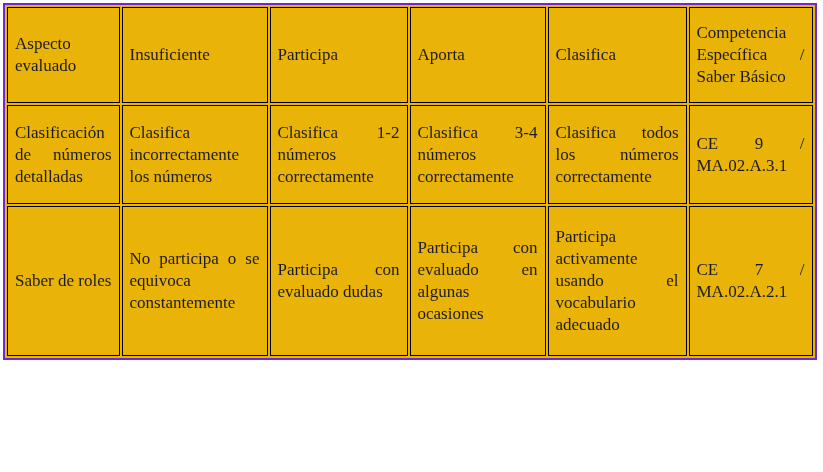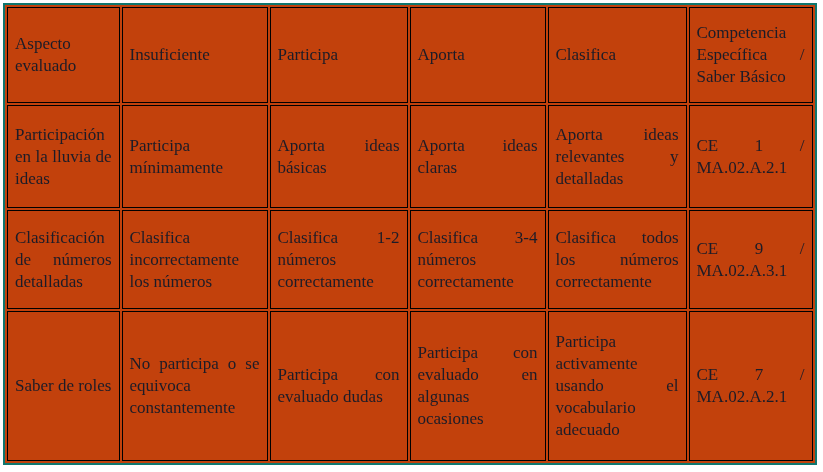--- a/index.html
+++ b/index.html
@@ -12,23 +12,23 @@
     height: 472px;
     overflow: hidden;
     font-family: "Liberation Serif", "DejaVu Serif", serif;
   }
   .doc-canvas {
     padding: 3px 0 0 3px;
   }
   table.rubric {
     border-collapse: separate;
     border-spacing: 2px;
-    border: 2px solid #0f766e;
+    border: 2px solid #6d28d9;
     table-layout: fixed;
-    background: #c2410c;
+    background: #eab308;
   }
   table.rubric th,
   table.rubric td {
     box-sizing: border-box;
     border: 1px solid #000000;
     padding: 1px 7px;
     vertical-align: middle;
     text-align: justify;
     font-weight: normal;
     font-size: 17px;
@@ -63,28 +63,20 @@
     </colgroup>
     <tbody>
       <tr class="hdr">
         <th>Aspecto evaluado</th>
         <th>Insuficiente</th>
         <th>Participa</th>
         <th>Aporta</th>
         <th>Clasifica</th>
         <th>Competencia Específica / Saber Básico</th>
       </tr>
-      <tr class="row1">
-        <td>Participación en la lluvia de ideas</td>
-        <td>Participa mínimamente</td>
-        <td>Aporta ideas básicas</td>
-        <td>Aporta ideas claras</td>
-        <td>Aporta ideas relevantes y detalladas</td>
-        <td>CE 1 / MA.02.A.2.1</td>
-      </tr>
       <tr class="row2">
         <td>Clasificación de números detalladas</td>
         <td>Clasifica incorrectamente los números</td>
         <td>Clasifica 1-2 números correctamente</td>
         <td>Clasifica 3-4 números correctamente</td>
         <td>Clasifica todos los números correctamente</td>
         <td>CE 9 / MA.02.A.3.1</td>
       </tr>
       <tr class="row3">
         <td>Saber de roles</td>

